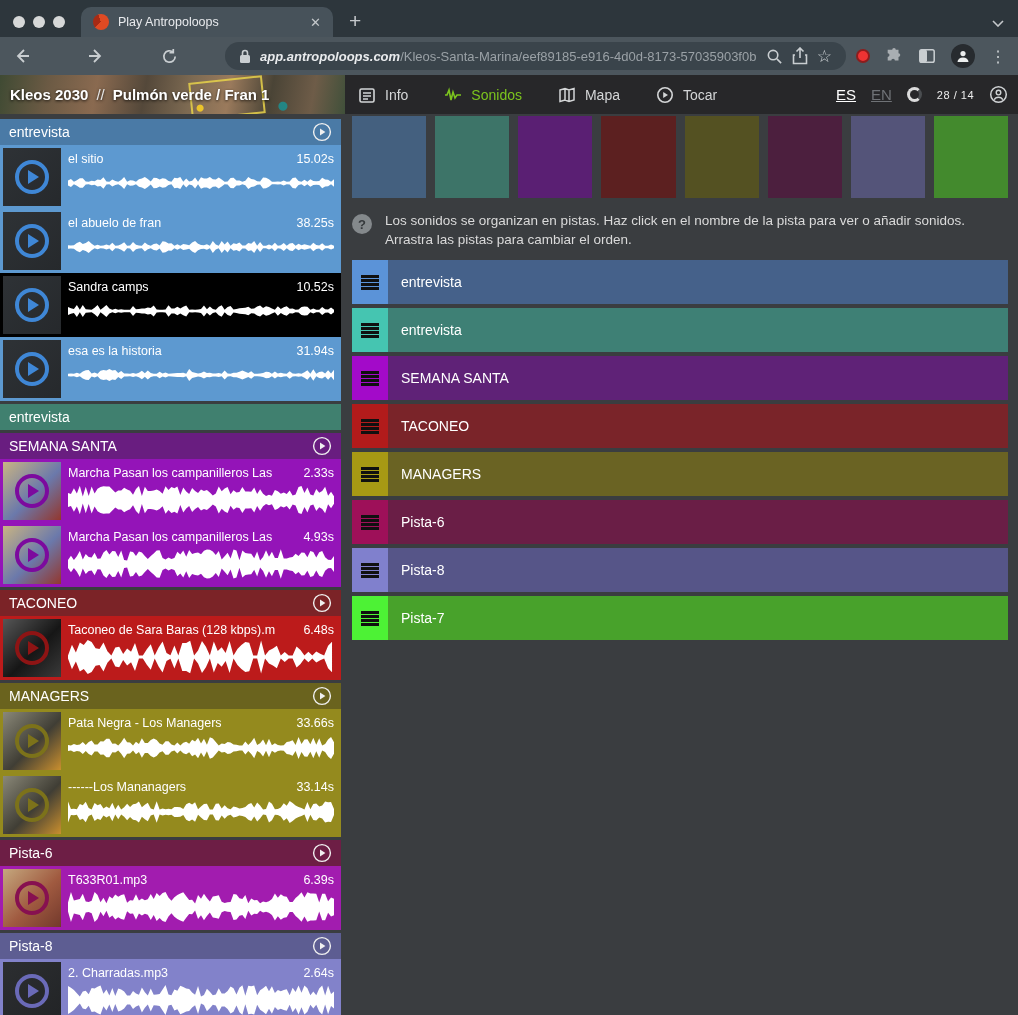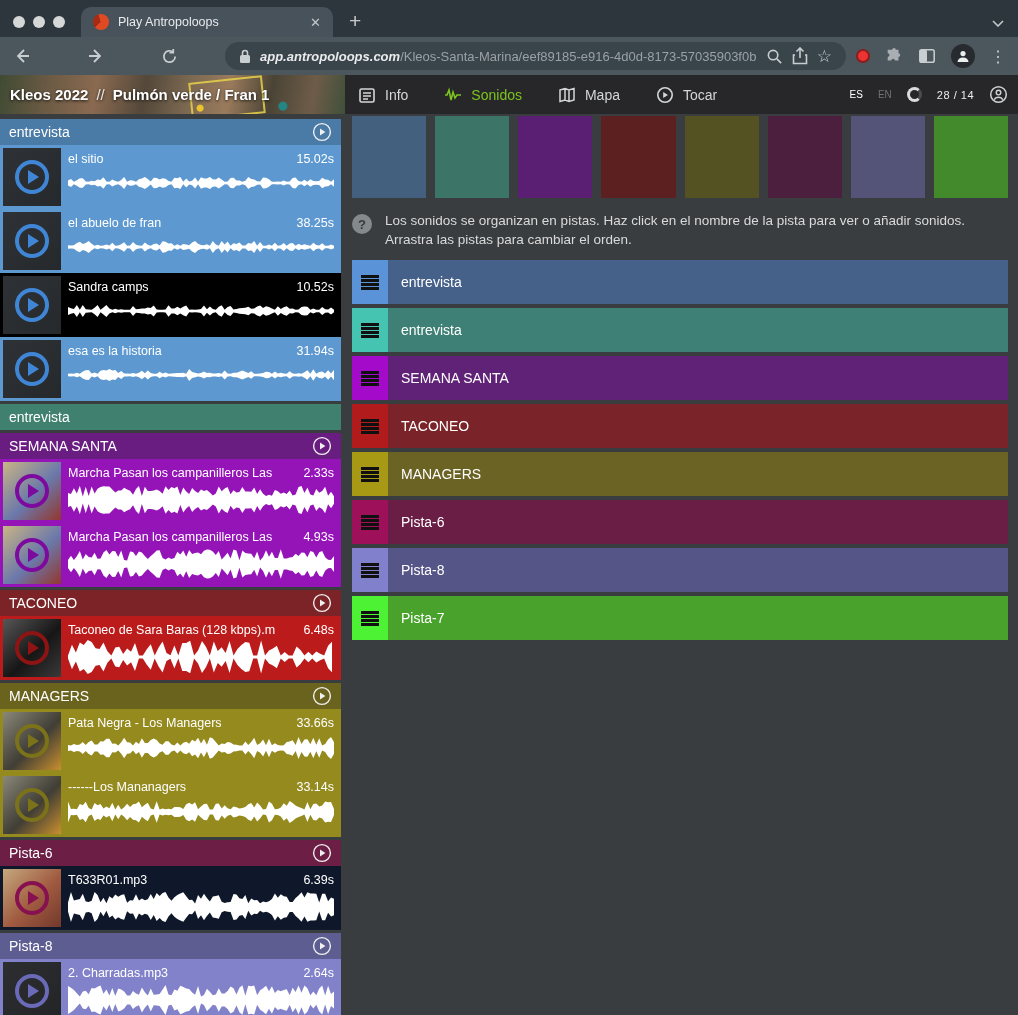--- a/index.html
+++ b/index.html
@@ -39,21 +39,21 @@
       linear-gradient(100deg,#3f4a33 0%,#6b5a44 14%,#8a6a50 28%,#54483a 42%,#7d6a52 55%,#9a7a5c 66%,#4a4436 78%,#6e5c48 90%,#40503a 100%); }
   .nav-photo::after { content:""; position:absolute; left:190px; top:4px; width:70px; height:34px;
       border:2px solid #e8d24a; transform:rotate(-6deg); opacity:.85; }
   .crumb { position:absolute; left:10px; top:0; height:39px; display:flex; align-items:center; gap:8px;
            color:#fff; font-size:15px; font-weight:bold; text-shadow:0 1px 3px rgba(0,0,0,.8); z-index:2; white-space:nowrap; }
   .crumb .sep { font-weight:normal; color:#e8e8e8; }
   .nav-tabs { margin-left:358px; display:flex; align-items:flex-start; gap:36px; z-index:2; }
   .nav-tab { display:flex; align-items:center; gap:9px; color:#d4d6d7; font-size:14px; }
   .nav-tab.active { color:#7cc41e; }
   .nav-right { margin-left:auto; display:flex; align-items:center; gap:15px; margin-right:10px; z-index:2; }
-  .lang { font-size:10px; color:#fff; }
+  .lang { font-size:15px; color:#fff;text-decoration:underline; }
   .lang.dim { color:#6f7276; }
   .spinner { width:15px; height:15px; border-radius:50%; border:3.5px solid #dcdcdc; border-right-color:#4a4d50; }
   .counter { font-size:11px; color:#ececec; letter-spacing:.5px; }
 
   
   .content { display:flex; height:901px; }
   .sidebar { width:345px; flex:none; padding-top:5px; overflow:hidden; }
   .track { width:341px; margin-bottom:3px; }
   .t-header { height:26px; display:flex; align-items:center; padding:0 9px; color:#fff; font-size:14px; }
   .t-play { margin-left:auto; display:flex; }
@@ -150,21 +150,21 @@
           <path d="M1.5 13 a5.5 4.5 0 0 1 11 0 z" fill="#eceeee"></path>
         </svg>
     </div>
     <span style="color:#c9ced1;font-size:16px">⋮</span>
   </div>
 </div>
 
 <div class="navbar">
   <div class="nav-photo"></div>
   <div class="crumb">
-    <span>Kleos 2022</span>
+    <span>Kleos 2030</span>
     <span class="sep">//</span>
     <span style="font-weight:600">Pulmón verde / Fran 1</span>
   </div>
   <div class="nav-tabs" id="nav-tabs">
       <div class="nav-tab">
         <svg width="18" height="18" viewBox="0 0 18 18">
           <rect x="2" y="3" width="14" height="13" rx="1.5" fill="none" stroke="currentColor" stroke-width="1.6"></rect>
           <path d="M5 7h8M5 10h8M5 13h5" stroke="currentColor" stroke-width="1.4"></path>
         </svg>
         <span>Info</span>
@@ -364,21 +364,21 @@
       <div class="track">
         <div class="t-header" style="background: rgb(109, 30, 69);">
           <span>Pista-6</span>
           <span class="t-play">
             <svg width="20" height="20" viewBox="0 0 20 20">
               <circle cx="10" cy="10" r="8.4" fill="none" stroke="#f0f0f0" stroke-width="1.4"></circle>
               <path d="M8 6.4 L13.4 10 L8 13.6 Z" fill="#f0f0f0"></path>
             </svg>
           </span>
         </div>
-        <div class="clip" style="background: #0f172a;">
+        <div class="clip" style="background: #a21caf;">
           <div class="thumb" style="background: linear-gradient(135deg, rgb(197, 168, 126), rgb(160, 90, 64) 55%, rgb(115, 57, 44));">
             <div class="pring" style="color: rgb(135, 16, 80);"></div>
           </div>
           <div class="c-name">T633R01.mp3</div>
           <div class="c-dur">6.39s</div>
           <div class="wave wave-bold">
             <svg viewBox="0 0 270 30" preserveAspectRatio="none">
               <polygon points="0,10.6 3,0.1 6,8.6 9,7.7 12,7.0 15,1.7 18,9.5 21,10.0 24,8.7 27,0.1 30,3.0 33,10.3 36,5.8 39,11.2 42,4.2 45,6.4 48,2.4 51,4.8 54,2.9 57,2.3 60,10.7 63,8.2 66,8.6 69,2.2 72,8.6 75,6.4 78,8.2 81,7.3 84,1.9 87,7.1 90,0.9 93,4.1 96,1.1 99,0.0 102,5.4 105,8.8 108,5.3 111,3.0 114,1.5 117,0.2 120,4.3 123,8.1 126,7.7 129,11.5 132,2.9 135,6.7 138,1.8 141,6.0 144,9.5 147,4.4 150,4.0 153,3.2 156,9.8 159,11.0 162,10.2 165,9.9 168,2.1 171,2.6 174,6.3 177,7.0 180,3.1 183,11.2 186,6.6 189,8.3 192,8.1 195,11.3 198,9.4 201,10.3 204,9.3 207,6.9 210,1.4 213,5.8 216,2.2 219,4.3 222,4.7 225,10.1 228,10.0 231,5.9 234,3.5 237,0.3 240,5.4 243,0.3 246,1.4 249,1.5 252,1.8 255,10.5 258,1.7 261,1.7 264,9.2 267,5.4 270,6.7 270,23.3 267,24.6 264,20.8 261,28.3 258,28.3 255,19.5 252,28.2 249,28.5 246,28.6 243,29.7 240,24.6 237,29.7 234,26.5 231,24.1 228,20.0 225,19.9 222,25.3 219,25.7 216,27.8 213,24.2 210,28.6 207,23.1 204,20.7 201,19.7 198,20.6 195,18.7 192,21.9 189,21.7 186,23.4 183,18.8 180,26.9 177,23.0 174,23.7 171,27.4 168,27.9 165,20.1 162,19.8 159,19.0 156,20.2 153,26.8 150,26.0 147,25.6 144,20.5 141,24.0 138,28.2 135,23.3 132,27.1 129,18.5 126,22.3 123,21.9 120,25.7 117,29.8 114,28.5 111,27.0 108,24.7 105,21.2 102,24.6 99,30.0 96,28.9 93,25.9 90,29.1 87,22.9 84,28.1 81,22.7 78,21.8 75,23.6 72,21.4 69,27.8 66,21.4 63,21.8 60,19.3 57,27.7 54,27.1 51,25.2 48,27.6 45,23.6 42,25.8 39,18.8 36,24.2 33,19.7 30,27.0 27,29.9 24,21.3 21,20.0 18,20.5 15,28.3 12,23.0 9,22.3 6,21.4 3,29.9 0,19.4" fill="#fff"></polygon>
             </svg>
           </div>

